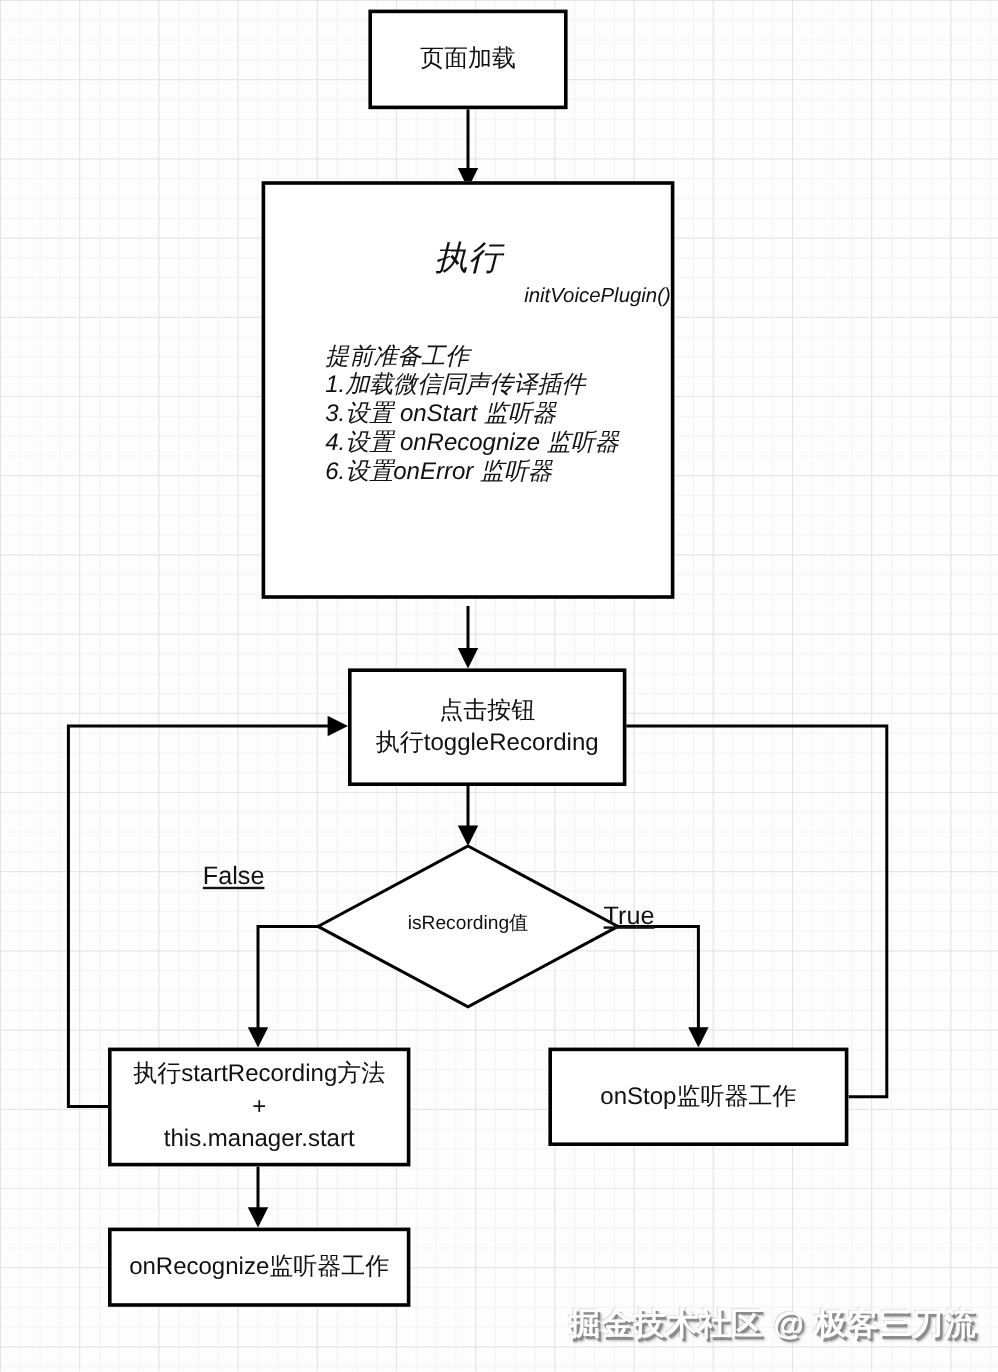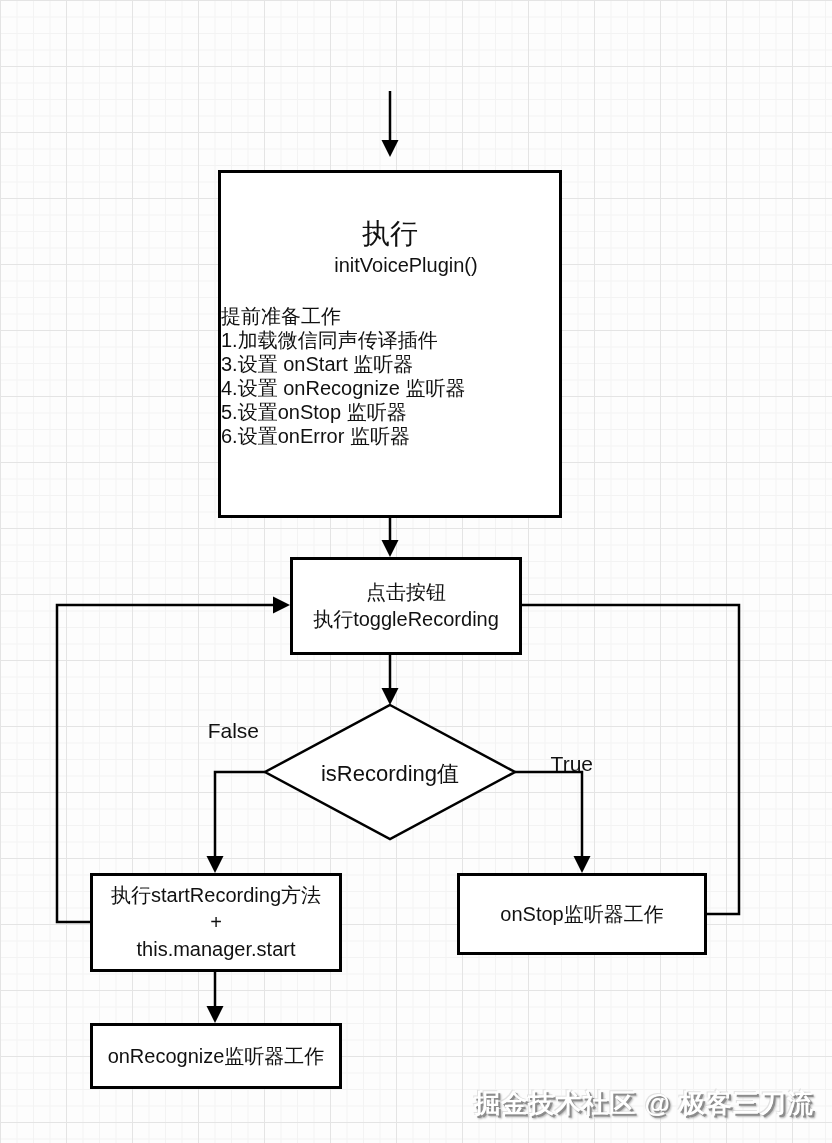--- a/index.html
+++ b/index.html
@@ -35,57 +35,59 @@
     border: 3px solid #000000;
     display: flex;
     flex-direction: column;
     align-items: center;
     justify-content: center;
     text-align: center;
     font-size: 20px;
     line-height: 27px;
   }
   #node-page-load   { left: 307px; top: 8px;    width: 166px; height: 83px; }
-  #node-init        { left: 218px; top: 170px;  width: 344px; height: 348px;
-                      justify-content: flex-start; align-items: stretch; text-align: left; }
+  #node-init        { left: 218px; top: 151px;  width: 344px; height: 348px;
+                      justify-content: flex-start; align-items: stretch; text-align: left; font-style: italic; }
   #node-toggle      { left: 290px; top: 557px;  width: 232px; height: 98px; }
   #node-start       { left: 90px;  top: 873px;  width: 252px; height: 99px; }
   #node-onstop      { left: 457px; top: 873px;  width: 250px; height: 82px; }
   #node-onrecognize { left: 90px;  top: 1023px; width: 252px; height: 66px; }
 
   .init-title {
     margin-top: 44px;
     text-align: center;
     font-size: 28px;
     line-height: 33px;
   }
   .init-subtitle {
-    text-align: center;
-    font-size: 20px;
+    text-align: right;
+    font-size: 17px;
     line-height: 31px;
     margin-left: 32px;
   }
   .init-list {
     margin-top: 23px;
+    padding-left: 50px;
     font-size: 20px;
     line-height: 24px;
   }
   .edge-label {
     position: absolute;
     font-size: 21px;
-    text-align: right;
+    text-align: left;
     width: 90px;
+    text-decoration: underline;
   }
   #label-false { left: 169px; top: 719px; }
   #label-true  { left: 503px; top: 721px; margin-top: 31px; }
   #diamond-label {
     position: absolute;
     left: 275px; top: 759px; width: 230px;
     text-align: center;
-    font-size: 22px;
+    font-size: 16px;
   }
   .watermark {
     position: absolute;
     left: 470px; top: 1086px;
     width: 344px;
     text-align: right;
     font-size: 26px;
     font-weight: bold;
     letter-spacing: 1px;
     color: #ffffff;
@@ -120,30 +122,32 @@
     <line x1="215" y1="972" x2="215" y2="1009" stroke="#000" stroke-width="2.5"></line>
     <polygon points="215,1023 206.5,1006 223.5,1006" fill="#000"></polygon>
 
     <polyline points="90,922 57,922 57,605 275,605" fill="none" stroke="#000" stroke-width="2.5"></polyline>
     <polygon points="290,605 273,596.5 273,613.5" fill="#000"></polygon>
 
     <polyline points="707,914 739,914 739,605 505,605" fill="none" stroke="#000" stroke-width="2.5"></polyline>
     <polygon points="490,605 507,596.5 507,613.5" fill="#000"></polygon>
   </svg>
 
+  <div class="node" id="node-page-load">
+    <span>页面加载</span>
+  </div>
 
   <div class="node" id="node-init">
     <div class="init-title">执行</div>
     <div class="init-subtitle">initVoicePlugin()</div>
     <div class="init-list">
       <div>提前准备工作</div>
       <div>1.加载微信同声传译插件</div>
       <div>3.设置 onStart 监听器</div>
       <div>4.设置 onRecognize 监听器</div>
-      <div>5.设置onStop 监听器</div>
       <div>6.设置onError 监听器</div>
     </div>
   </div>
 
   <div class="node" id="node-toggle">
     <div>点击按钮</div>
     <div>执行toggleRecording</div>
   </div>
 
   <div id="diamond-label">isRecording值</div>

